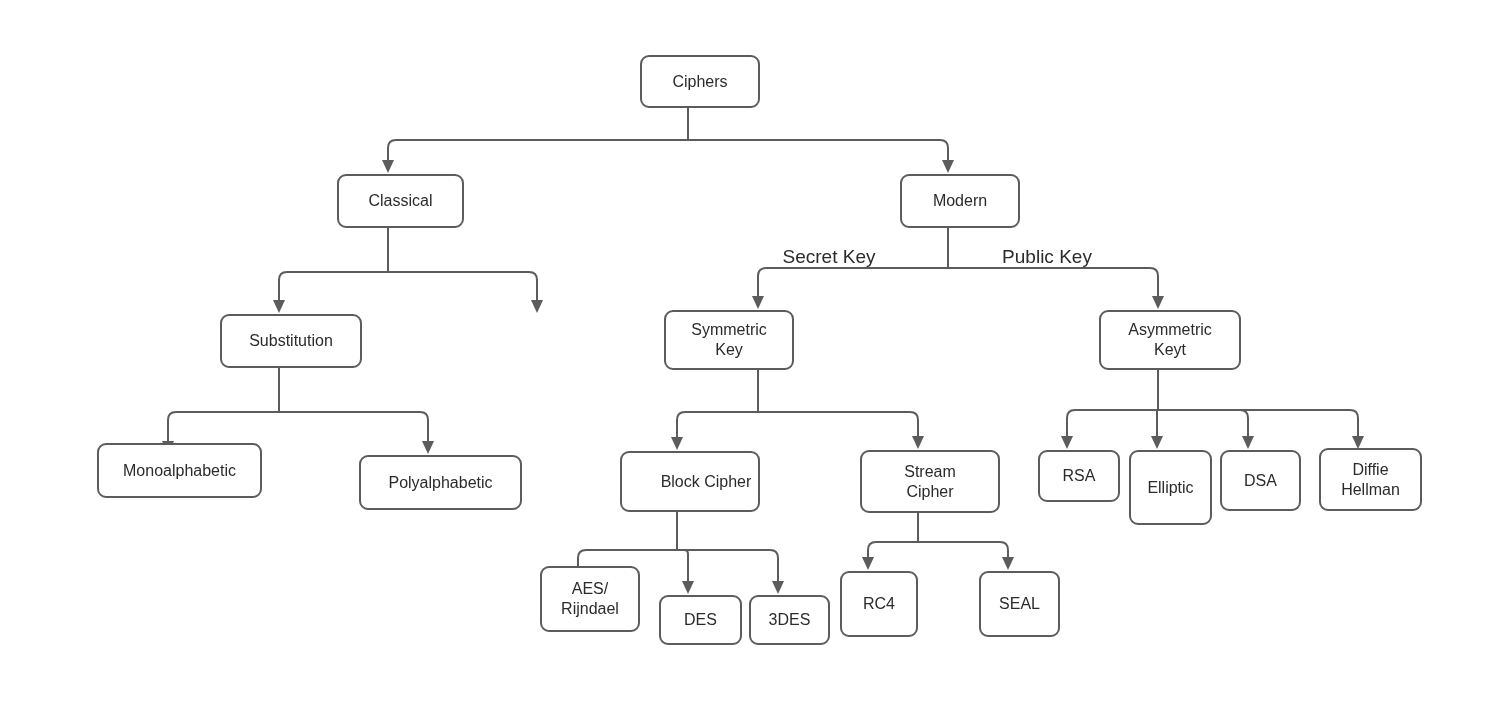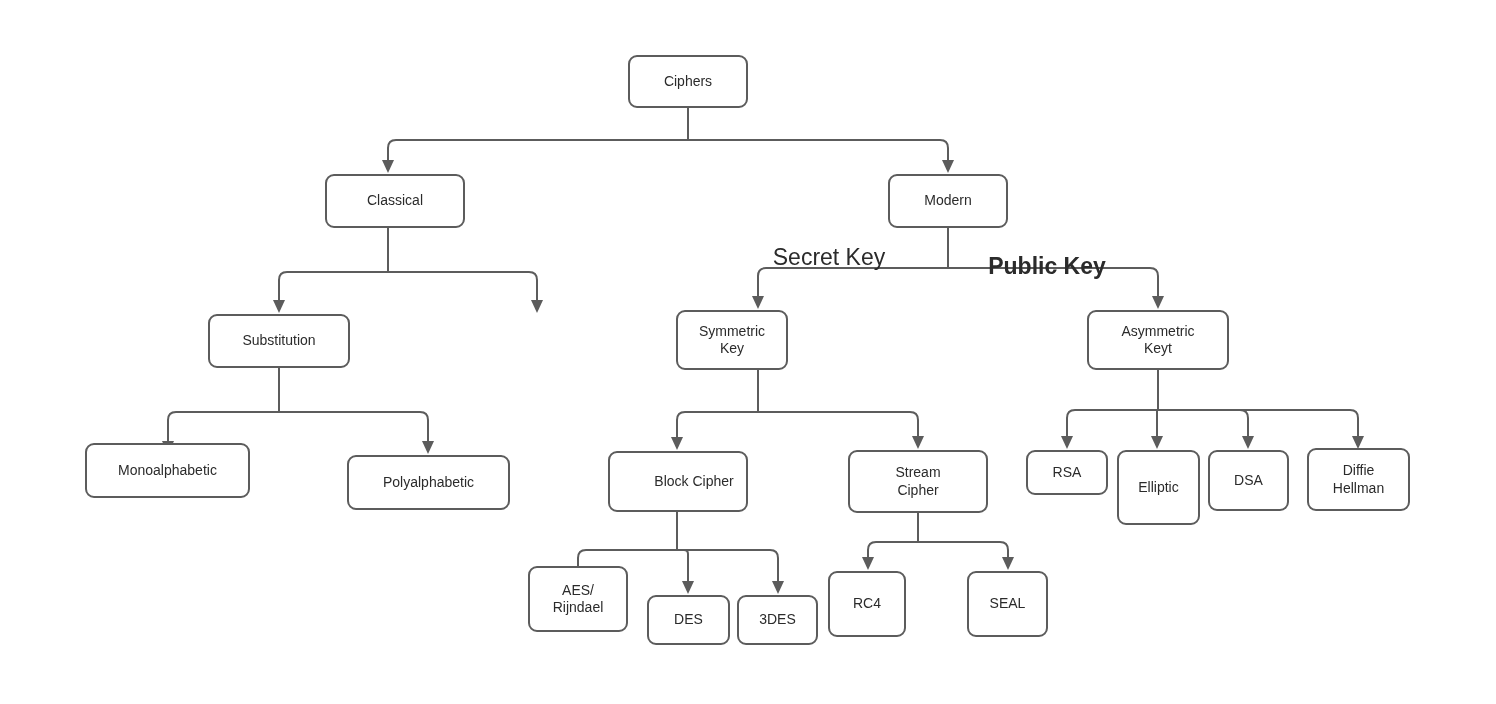--- a/index.html
+++ b/index.html
@@ -39,30 +39,31 @@
   .node {
     position: absolute;
     background: var(--node-fill, #ffffff);
     border: 2.5px solid var(--stroke, #5c5c5c);
     border-radius: 9px;
     display: flex;
     align-items: center;
     justify-content: center;
     text-align: center;
     color: var(--text, #2b2b2b);
-    font-size: 14px;
+    font-size: 16px;
     line-height: 1.22;
+    margin-left: 12px;
   }
   .node span { white-space: pre-line; }
   .edge-label {
     position: absolute;
     width: 118px;
     text-align: center;
     color: var(--text, #2b2b2b);
-    font-size: 23px;
+    font-size: 19px;
     line-height: 22px;
   }
 </style>
 </head>
 <body>
 
 <div class="canvas">
 
   <svg class="edges" viewBox="0 0 1496 704" xmlns="http://www.w3.org/2000/svg">
 
@@ -170,56 +171,56 @@
       <path d="M918 542 H876 Q868 542 868 550 V558"></path>
       <polygon points="862,557 874,557 868,570"></polygon>
     </g>
     <g>
       <path d="M918 542 H1000 Q1008 542 1008 550 V558"></path>
       <polygon points="1002,557 1014,557 1008,570"></polygon>
     </g>
   </svg>
 
   <div class="edge-label" style="left:770px; top:246px;">Secret Key</div>
-  <div class="edge-label" style="left:988px; top:255px;font-weight:bold;">Public Key</div>
+  <div class="edge-label" style="left:988px; top:246px;">Public Key</div>
 
   <div class="node" style="left:628px; top:55px; width:120px; height:53px;">
     <span>Ciphers</span>
   </div>
-  <div class="node" style="left:325px; top:174px; width:140px; height:54px;">
+  <div class="node" style="left:325px; top:174px; width:127px; height:54px;">
     <span>Classical</span>
   </div>
   <div class="node" style="left:888px; top:174px; width:120px; height:54px;">
     <span>Modern</span>
   </div>
   <div class="node" style="left:208px; top:314px; width:142px; height:54px;">
     <span>Substitution</span>
   </div>
-  <div class="node" style="left:676px; top:310px; width:112px; height:60px;">
+  <div class="node" style="left:652px; top:310px; width:130px; height:60px;">
     <span>Symmetric
 Key</span>
   </div>
   <div class="node" style="left:1087px; top:310px; width:142px; height:60px;">
     <span>Asymmetric
 Keyt</span>
   </div>
   <div class="node" style="left:85px; top:443px; width:165px; height:55px;">
     <span>Monoalphabetic</span>
   </div>
   <div class="node" style="left:347px; top:455px; width:163px; height:55px;">
     <span>Polyalphabetic</span>
   </div>
   <div class="node" style="left:608px; top:451px; width:140px; height:61px;padding-left:32px;">
     <span>Block Cipher</span>
   </div>
   <div class="node" style="left:848px; top:450px; width:140px; height:63px;">
     <span>Stream
 Cipher</span>
   </div>
-  <div class="node" style="left:1026px; top:450px; width:82px; height:45px;">
+  <div class="node" style="left:1026px; top:450px; width:82px; height:52px;">
     <span>RSA</span>
   </div>
   <div class="node" style="left:1117px; top:450px; width:83px; height:75px;">
     <span>Elliptic</span>
   </div>
   <div class="node" style="left:1208px; top:450px; width:81px; height:61px;">
     <span>DSA</span>
   </div>
   <div class="node" style="left:1307px; top:448px; width:103px; height:63px;">
     <span>Diffie

